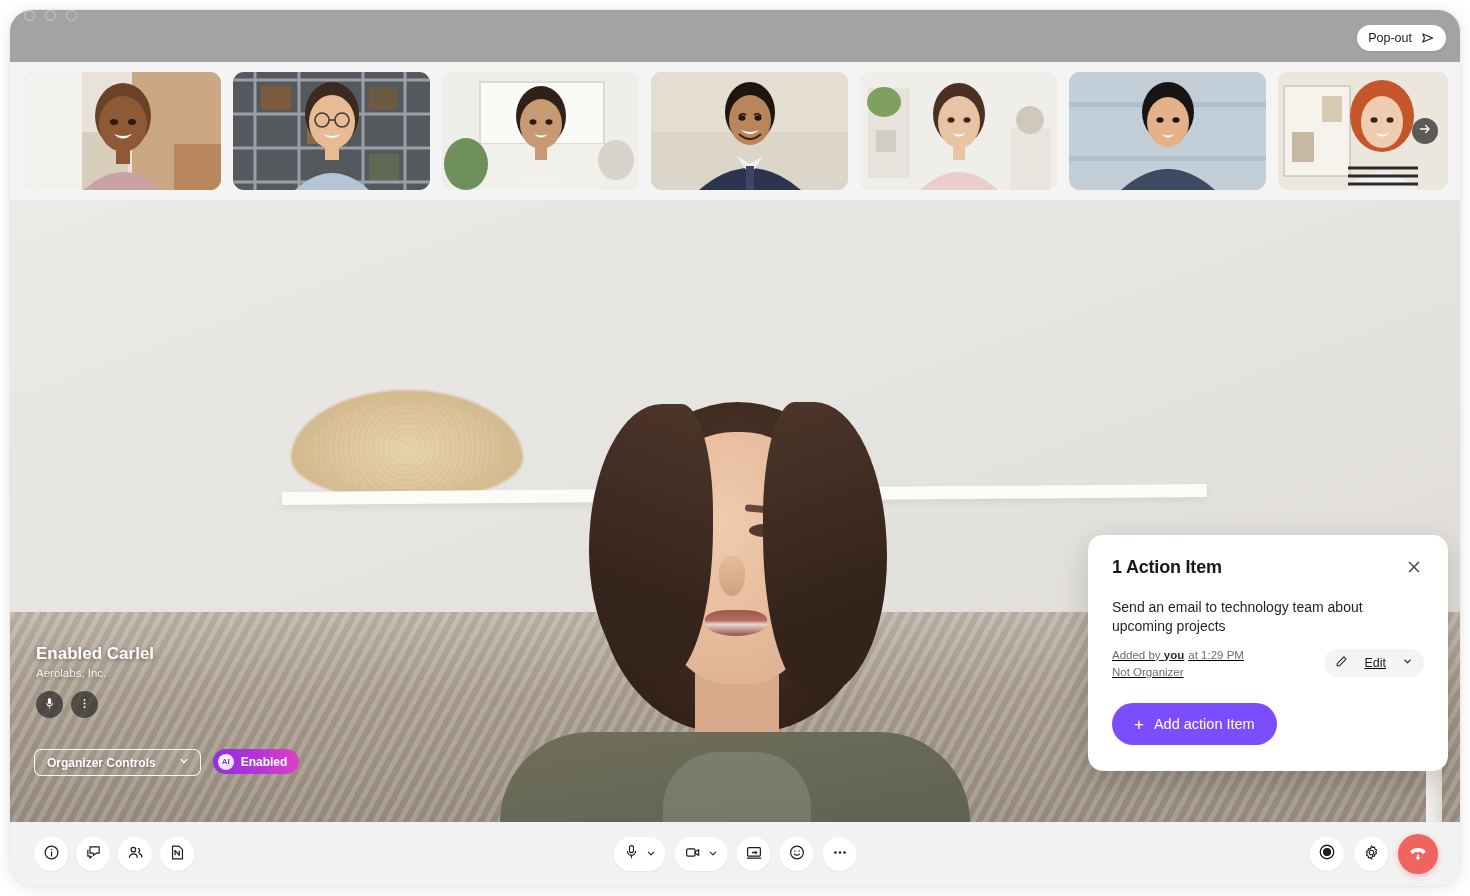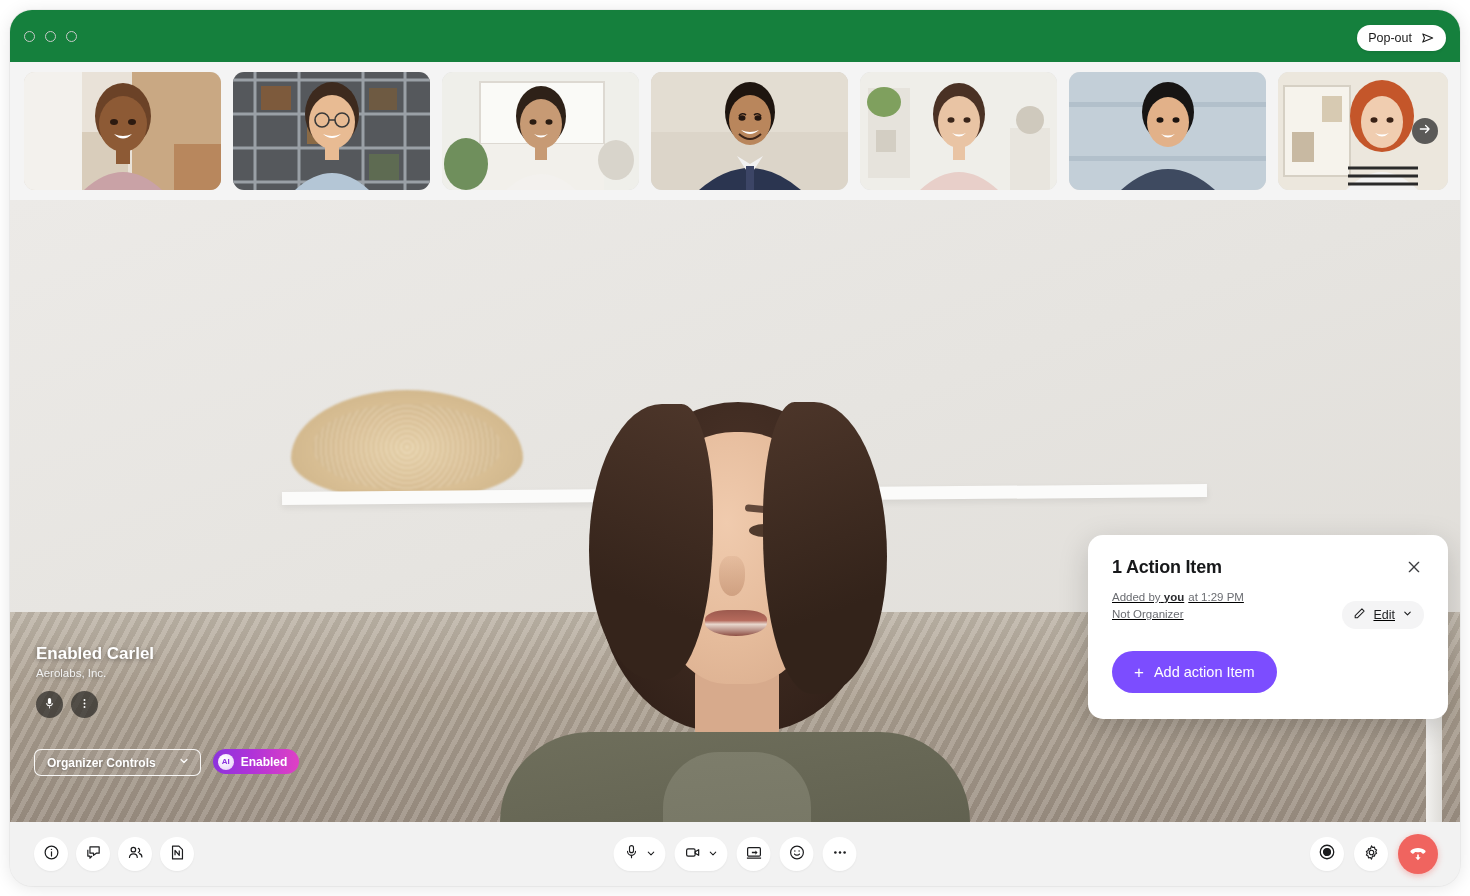--- a/index.html
+++ b/index.html
@@ -18,22 +18,22 @@
     background: #f4f4f4;
     border-radius: 22px;
     overflow: hidden;
     box-shadow: 0 2px 18px rgba(0,0,0,.10), 0 0 0 1px rgba(0,0,0,.04);
   }
 
   
   .titlebar {
     position: relative;
     height: 52px;
-    background: #15803d;
-    display: flex; align-items: center;
+    background: #a3a3a3;
+    display: flex; align-items: flex-start;
   }
   .traffic { display: flex; gap: 10px; margin-left: 14px; }
   .dot {
     width: 11px; height: 11px; border-radius: 50%;
     border: 1.4px solid #c9c9c9; background: transparent;
   }
   .popout {
     position: absolute; right: 14px; top: 15px;
     height: 26px; padding: 0 11px;
     background: #ffffff; border-radius: 14px;
@@ -250,23 +250,23 @@
     margin-top: 20px; font-size: 14px; color:#1f2023;
     line-height: 1.34; max-width: 262px;
   }
   .ap-meta-row { display:flex; align-items:flex-start; justify-content:space-between; margin-top: 11px; text-decoration: underline; }
   .ap-meta { font-size: 11.5px; color:#6b6d72; line-height: 1.5; }
   .ap-meta b { color:#2a2b2e; font-weight:700; }
   .ap-meta .sep { display:inline-block; width:4px; }
   .edit-btn {
     height: 28px; padding: 0 11px;
     background:#f4f4f5; border-radius: 15px;
-    display:flex; align-items:center; gap:7px;
+    display:flex; align-items:center; gap:16px;
     font-size:12.5px; color:#1b1c1e; cursor:pointer;
-    margin-top: 12px;
+    margin-top: 2px;
   }
   .add-btn {
     margin-top: 22px;
     height: 42px; padding: 0 22px;
     background:#7c4dff; border-radius: 21px;
     display:inline-flex; align-items:center; gap:10px;
     color:#fff; font-size:14.5px; cursor:pointer;
   }
   .add-btn .plus { font-size:17px; line-height:1; font-weight:400; }
 
@@ -539,20 +539,21 @@
         <div class="ap-title">1 Action Item</div>
         <div class="ap-close">
           <span>
             <svg width="16" height="16" viewBox="0 0 24 24" fill="none" stroke="#3c3d40" stroke-width="2" stroke-linecap="round">
               <path d="M5 5l14 14M19 5L5 19"></path>
             </svg>
           </span>
         </div>
       </div>
 
+      <div class="ap-desc">Send an email to technology team about upcoming projects</div>
 
       <div class="ap-meta-row">
         <div class="ap-meta">
           <div>
             <span>Added by</span>
             <b>you</b><span class="sep"></span><span>at 1:29 PM</span>
           </div>
           <div>Not Organizer</div>
         </div>
         <div class="edit-btn">

